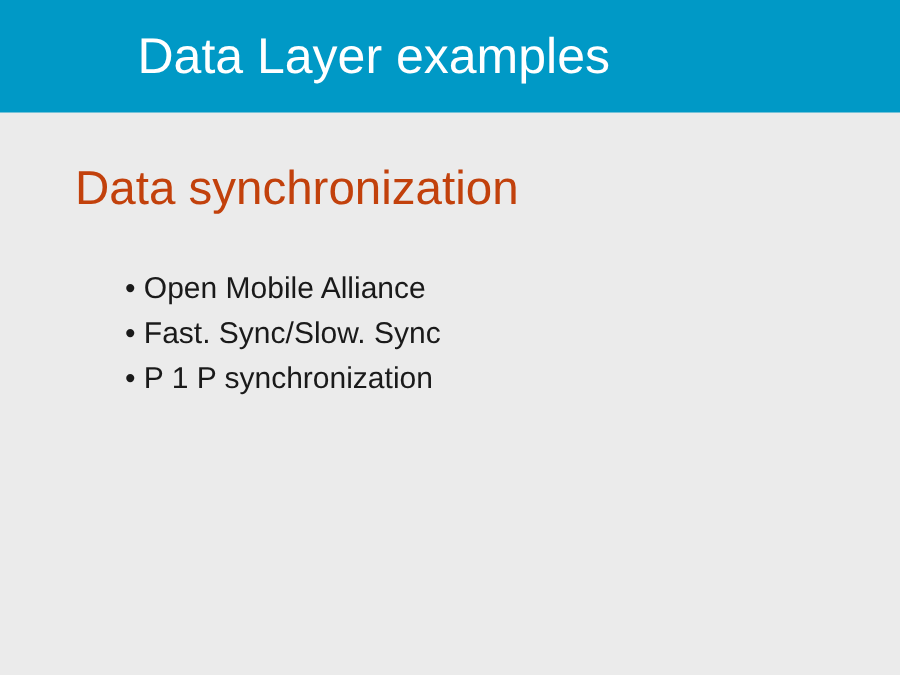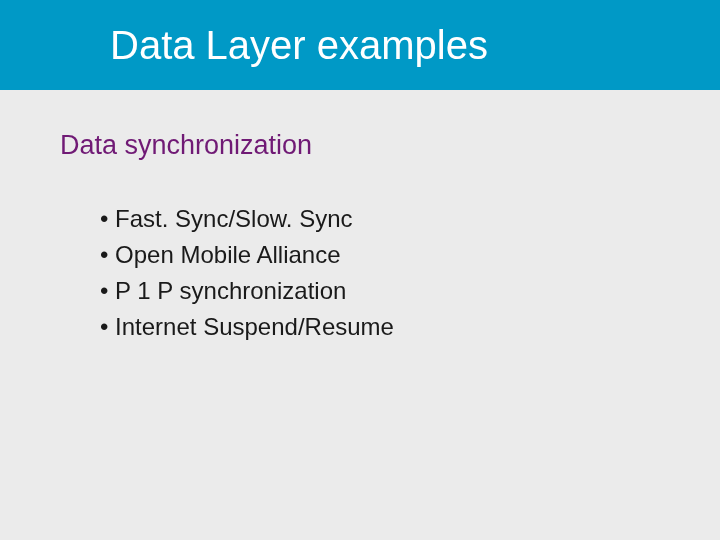--- a/index.html
+++ b/index.html
@@ -23,22 +23,22 @@
   .header-title {
     color: #ffffff;
     font-size: 40px;
     font-weight: 400;
   }
   .body-area {
     padding: 40px 60px 0 60px;
     box-sizing: border-box;
   }
   .subtitle {
-    font-size: 27px;
-    color: #701a75;
+    font-size: 38px;
+    color: #c2410c;
     margin: 0 0 40px 0;
     font-weight: 400;
   }
   .bullets {
     padding-left: 40px;
   }
   .bullet-line {
     font-size: 24px;
     color: #1a1a1a;
     line-height: 1.5;
@@ -47,18 +47,17 @@
 </head>
 <body>
 
 <div class="header">
   <div class="header-title">Data Layer examples</div>
 </div>
 
 <div class="body-area">
   <div class="subtitle">Data synchronization</div>
   <div class="bullets">
+    <div class="bullet-line">• <span>Open Mobile Alliance</span></div>
     <div class="bullet-line">• <span>Fast. Sync/Slow. Sync</span></div>
-    <div class="bullet-line">• <span>Open Mobile Alliance</span></div>
     <div class="bullet-line">• <span>P 1 P synchronization</span></div>
-    <div class="bullet-line">• <span>Internet Suspend/Resume</span></div>
   </div>
 </div>
 
 </body></html>

